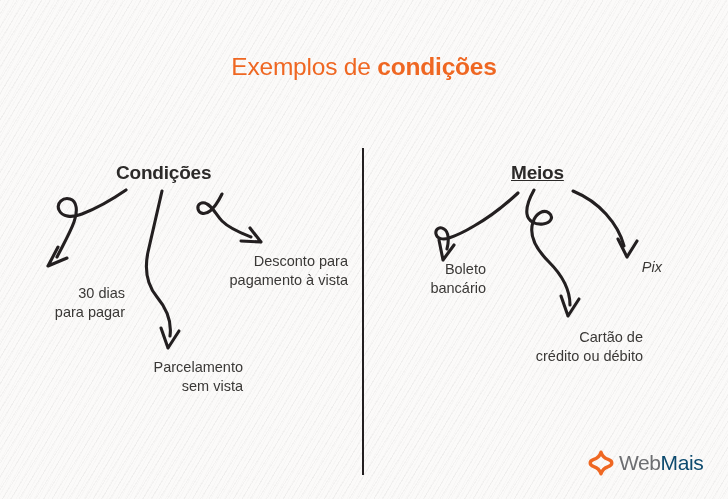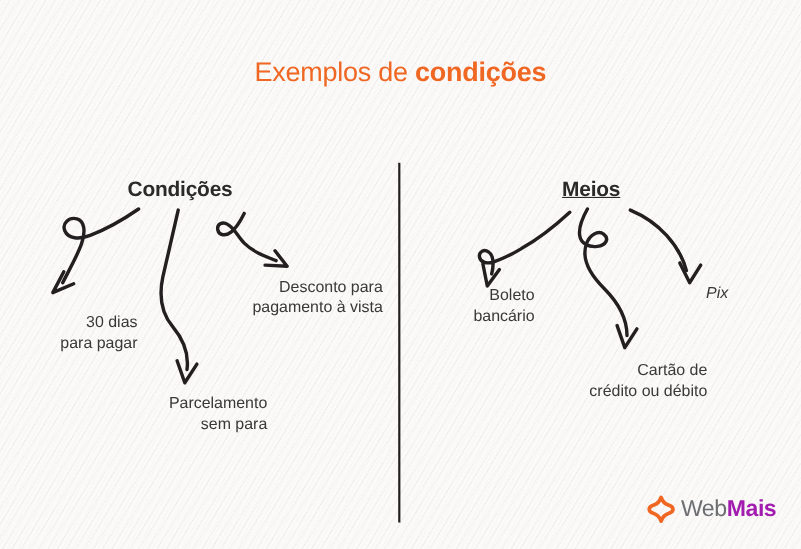--- a/index.html
+++ b/index.html
@@ -102,42 +102,42 @@
     align-items:center;
     gap:5px;
   }
   #logo-text{
     font-size:21px;
     letter-spacing:-0.4px;
     color:#6d6e71;
     white-space:nowrap;
   }
   #logo-text .lg-1{ font-weight:400;text-align:right; }
-  #logo-text .lg-2{ font-weight:700; color:#a21caf;text-align:right; }
+  #logo-text .lg-2{ font-weight:400; color:#0c4a6e;text-align:right; }
 </style>
 </head>
 <body>
 
 <div id="bg-texture"></div>
 
 <div id="stage">
 
   <div class="title-block">
     <span class="title-line"><span class="t-light">Exemplos de </span><span class="t-bold">condições</span></span>
   </div>
 
   <div id="divider"></div>
 
   <div class="col-heading" id="heading-condicoes">Condições</div>
   <div class="col-heading" id="heading-meios">Meios</div>
 
   <div class="item-label" id="label-30-dias">30 dias
 para pagar</div>
   <div class="item-label" id="label-parcelamento">Parcelamento
-sem para</div>
+sem vista</div>
   <div class="item-label" id="label-desconto">Desconto para
 pagamento à vista</div>
 
   <div class="item-label" id="label-boleto">Boleto
 bancário</div>
   <div class="item-label" id="label-cartao">Cartão de
 crédito ou débito</div>
   <div class="item-label" id="label-pix">Pix</div>
 
   <svg id="arrows" width="728" height="499" viewBox="0 0 728 499" fill="none" stroke="#231f20" stroke-width="3.1" stroke-linecap="round" stroke-linejoin="round">

